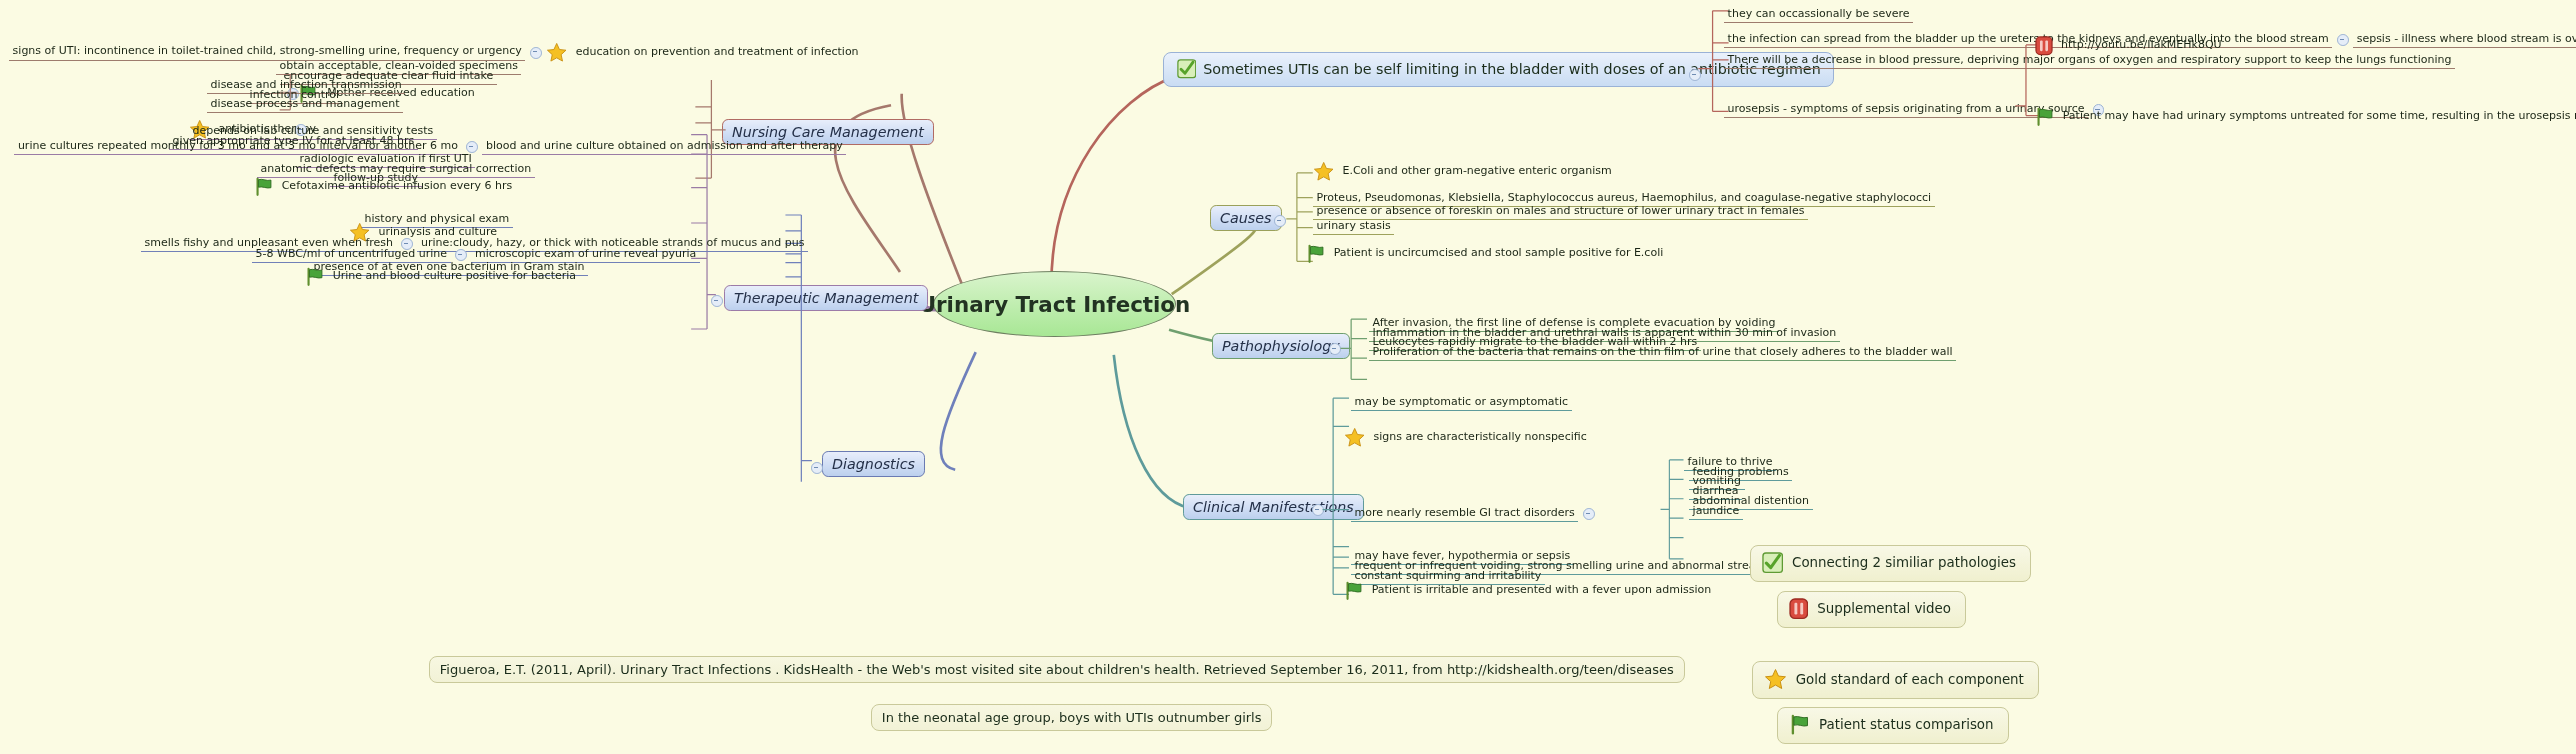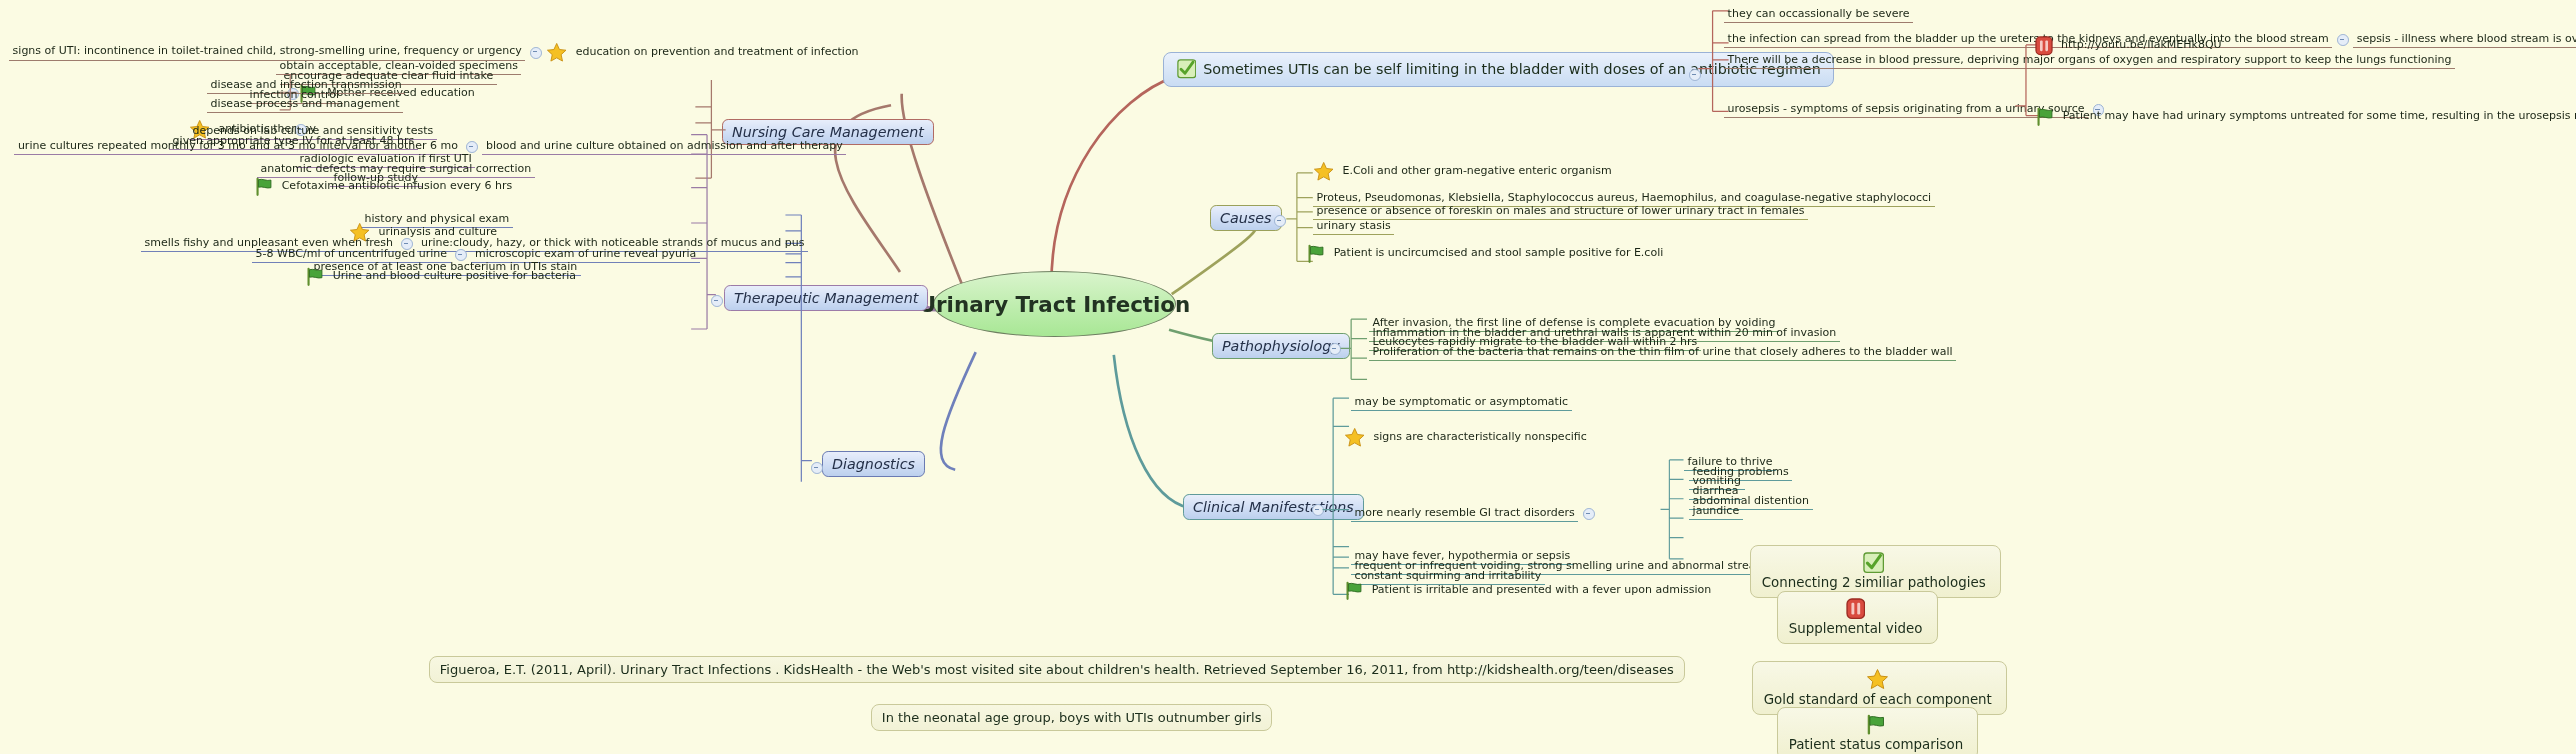--- a/index.html
+++ b/index.html
@@ -74,21 +74,21 @@
     font-size:14.3px;padding:6.2px 12.5px 7.1px 12.5px;
   }
   .callout.cite{
     border-color:#c9c99a;
     background:linear-gradient(to bottom,#f7f7e1,#f2f2d6);
     font-size:13px;
   }
   .callout.legend{
     border-color:#c9c99a;
     background:linear-gradient(to bottom,#f8f8e6,#f0f0cf);
-    font-size:13.4px;padding:6.2px 14.3px 7.1px 10.7px;gap:1px;flex-direction:column;
+    font-size:13.4px;padding:6.2px 14.3px 7.1px 10.7px;gap:9px;
   }
 
   
   .toggle{
     width:9.8px;height:9.8px;border-radius:50%;
     border:0.9px solid #9db4d4;background:#e5edf8;
     display:inline-block;position:relative;vertical-align:middle;
     flex:0 0 auto;
   }
   .toggle::after{
@@ -317,21 +317,21 @@
   <span class="leaf u-blue">smells fishy and unpleasant even when fresh</span>
   <span class="toggle"></span>
   <span class="leaf u-blue">urine:cloudy, hazy, or thick with noticeable strands of mucus and pus</span>
 </div>
 <div class="node row" style="left:252px;top:247px;">
   <span class="leaf u-blue">5-8 WBC/ml of uncentrifuged urine</span>
   <span class="toggle"></span>
   <span class="leaf u-blue">microscopic exam of urine reveal pyuria</span>
 </div>
 <div class="node" style="left:310px;top:257px;">
-  <span class="leaf u-blue">presence of at least one bacterium in UTIs stain</span>
+  <span class="leaf u-blue">presence of at even one bacterium in Gram stain</span>
 </div>
 <div class="node row" style="left:305px;top:267px;">
   <span class="ic">
     <svg width="19.6" height="19.6" viewBox="0 0 22 22">
       <path d="M4 2 L4 20" stroke="#5f8f2e" stroke-width="2.4" fill="none" stroke-linecap="round"></path>
       <path d="M5 3 C10 1.5, 14 5, 19 3.5 L19 12 C14 13.5, 10 10, 5 11.5 Z" fill="#49a33a" stroke="#2f6b22" stroke-width="1"></path>
     </svg>
   </span>
   <span class="leaf noline">Urine and blood culture positive for bacteria</span>
 </div>
@@ -378,21 +378,21 @@
 <span class="toggle" style="position:absolute;left:1329px;top:343px;"></span>
 
 <svg style="position:absolute;left:1337px;top:294px;width:53px;height:107px;" viewBox="0 0 60 120">
   <path d="M4,61 L16,61 M16,28 L16,96 M16,28 L34,28 M16,50 L34,50 M16,72 L34,72 M16,96 L34,96" fill="none" stroke="#6f9f6f" stroke-width="1.4"></path>
 </svg>
 
 <div class="node" style="left:1369px;top:313px;">
   <span class="leaf u-green">After invasion, the first line of defense is complete evacuation by voiding</span>
 </div>
 <div class="node" style="left:1369px;top:323px;">
-  <span class="leaf u-green">Inflammation in the bladder and urethral walls is apparent within 20 min  of invasion</span>
+  <span class="leaf u-green">Inflammation in the bladder and urethral walls is apparent within 30 min  of invasion</span>
 </div>
 <div class="node" style="left:1369px;top:332px;">
   <span class="leaf u-green">Leukocytes rapidly migrate to the bladder wall within 2 hrs</span>
 </div>
 <div class="node" style="left:1369px;top:342px;">
   <span class="leaf u-green">Proliferation of the bacteria that remains on the thin film of urine that closely adheres to the bladder wall</span>
 </div>
 
 <div class="node pill teal" style="left:1183px;top:494px;">
   <span>Clinical Manifestations</span>

